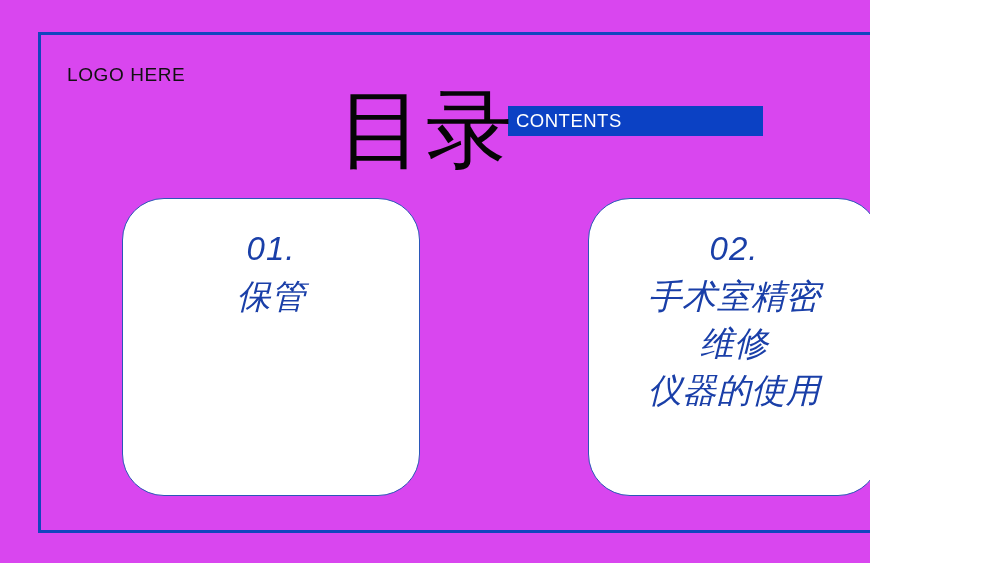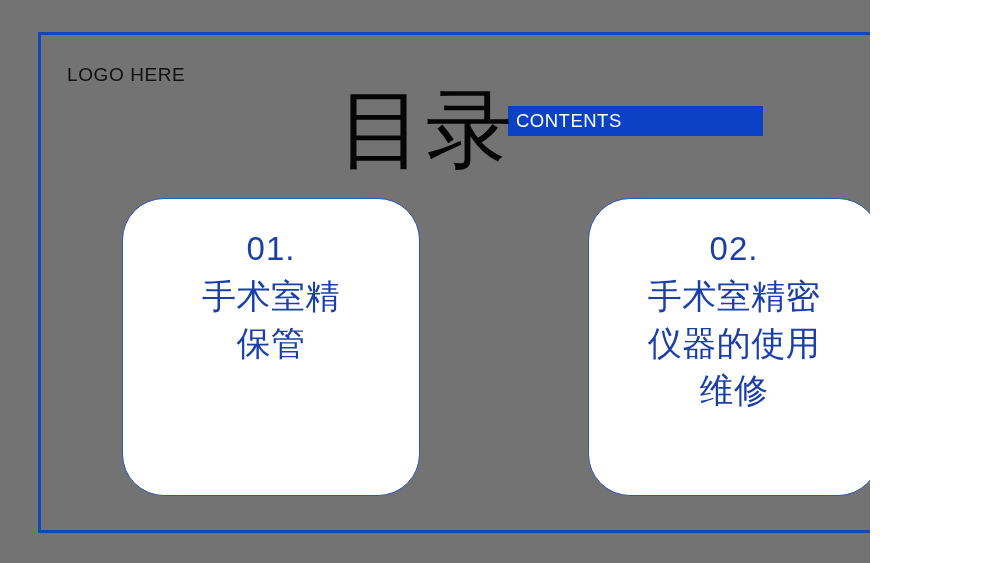--- a/index.html
+++ b/index.html
@@ -8,21 +8,21 @@
     padding: 0;
     background: #ffffff;
   }
   body {
     font-family: "Liberation Sans", "DejaVu Sans", sans-serif;
   }
   #slide {
     position: relative;
     width: 870px;
     height: 563px;
-    background: #737373;
+    background: #d946ef;
     overflow: hidden;
   }
 
   
   #frame-border {
     position: absolute;
     left: 38px;
     top: 32px;
     width: 924px;
     height: 501px;
@@ -99,20 +99,21 @@
   #card-01 { left: 122px; width: 298px; }
   #card-02 { left: 588px; width: 292px; }
 
   .card-inner {
     position: absolute;
     left: 0;
     right: 0;
     top: 28px;
     text-align: center;
     color: #1A3FA8;
+    font-style: italic;
   }
   .card-number {
     font-size: 33px;
     line-height: 44px;
     letter-spacing: 1px;
     color: #1A3FA8;
   }
   .card-lines {
     margin-top: 2px;
   }
@@ -138,30 +139,29 @@
     <div id="contents-badge">
       <span id="contents-badge-label">CONTENTS</span>
     </div>
     <div id="title-cn">目录</div>
   </div>
 
   <div class="content-card" id="card-01">
     <div class="card-inner">
       <div class="card-number">01.</div>
       <div class="card-lines">
-        <div class="card-line">手术室精</div>
         <div class="card-line">保管</div>
       </div>
     </div>
   </div>
 
   <div class="content-card" id="card-02">
     <div class="card-inner">
       <div class="card-number">02.</div>
       <div class="card-lines">
         <div class="card-line">手术室精密</div>
+        <div class="card-line">维修</div>
         <div class="card-line">仪器的使用</div>
-        <div class="card-line">维修</div>
       </div>
     </div>
   </div>
 
 </div>
 
 </body></html>

